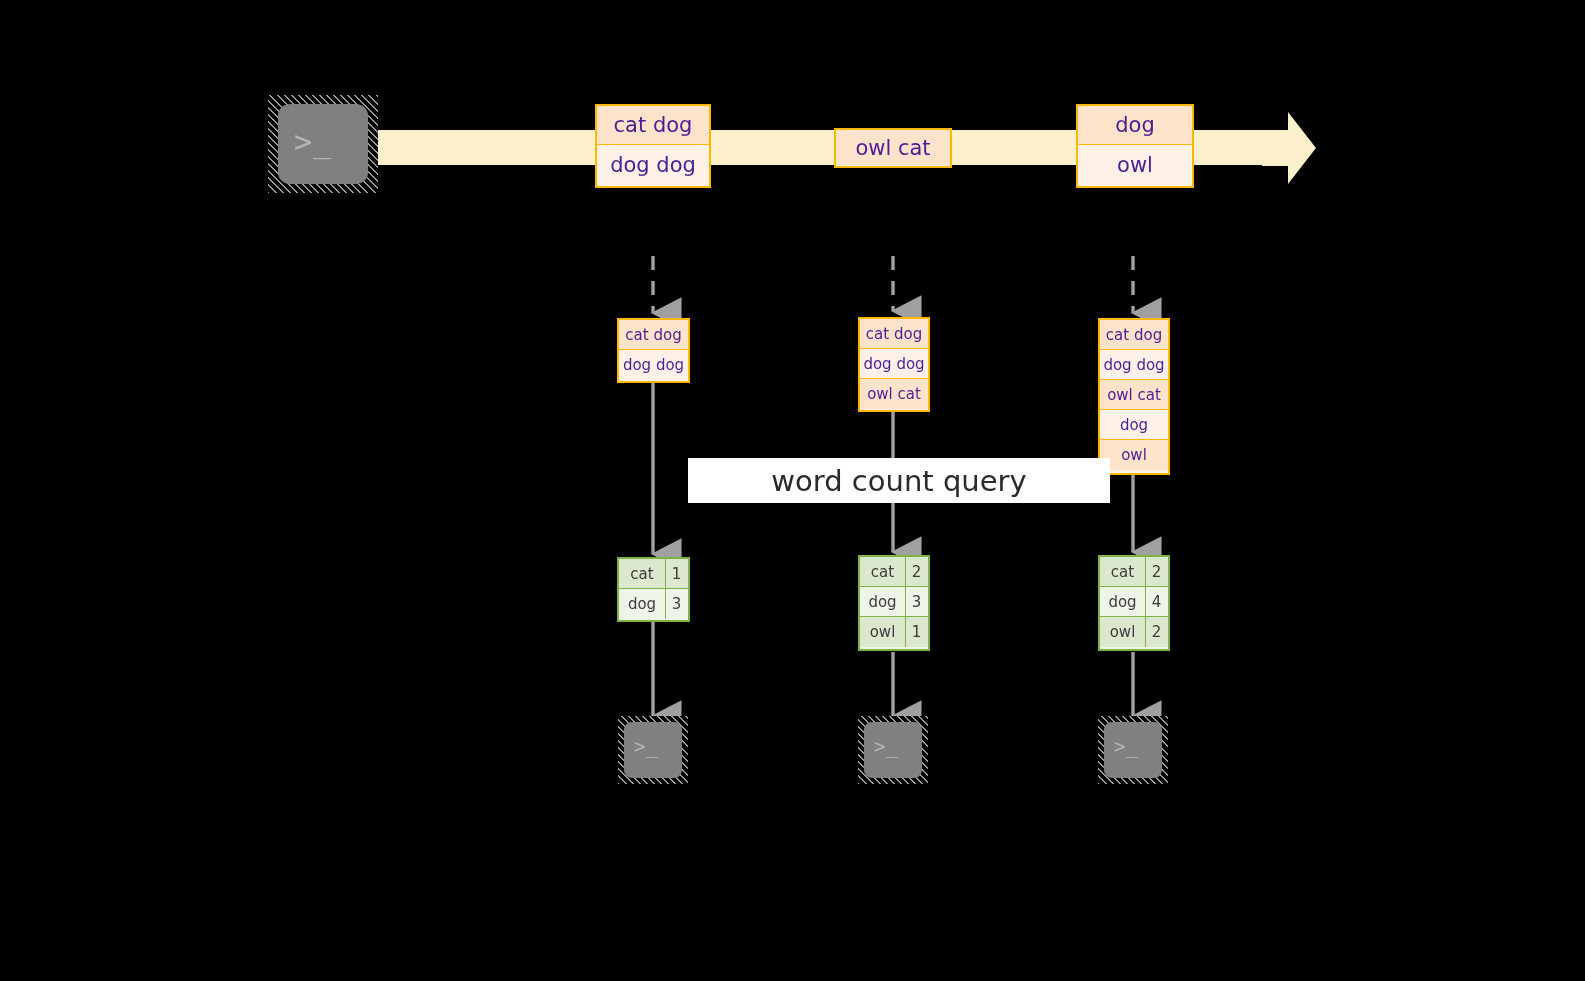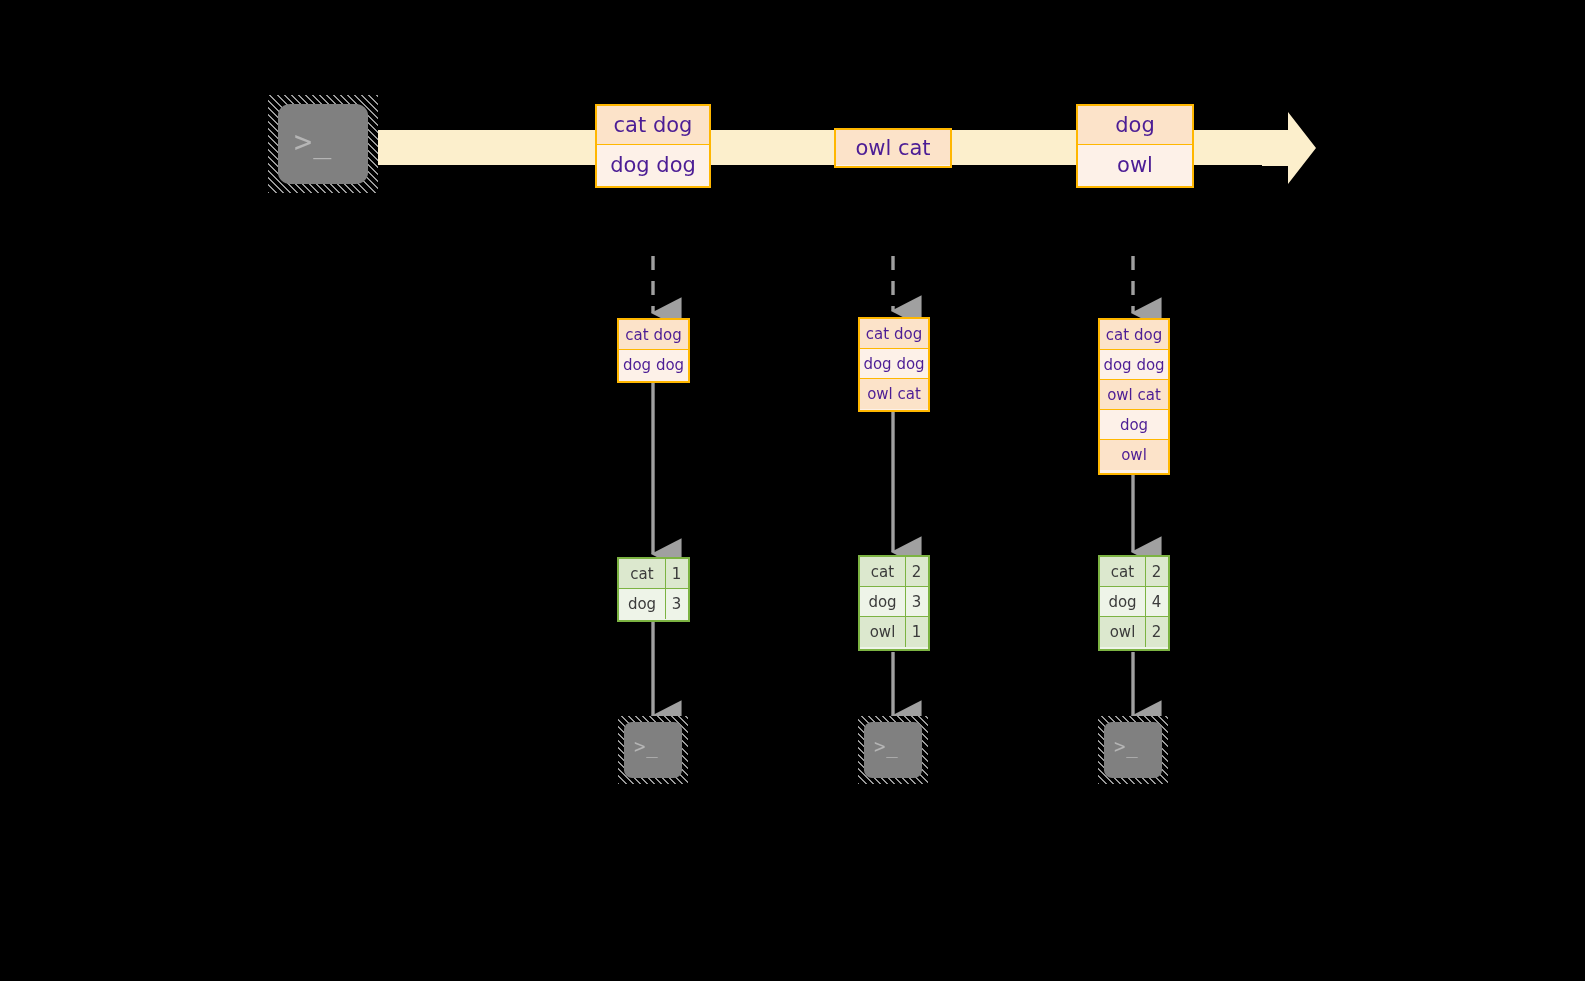--- a/index.html
+++ b/index.html
@@ -166,20 +166,21 @@
   </div>
 
   <div class="tbl" style="left:1098px; top:318px; width:72px; height:157px;">
     <div class="row alt" style="height:30px; font-size:15px;">cat dog</div>
     <div class="row" style="height:30px; font-size:15px;">dog dog</div>
     <div class="row alt" style="height:30px; font-size:15px;">owl cat</div>
     <div class="row" style="height:30px; font-size:15px;">dog</div>
     <div class="row alt" style="height:30px; font-size:15px;">owl</div>
   </div>
 
+  <div class="qlabel" style="left:688px; top:458px; width:422px; height:45px; font-size:29px;">word count query</div>
 
   <div class="gtbl" style="left:617px; top:557px; width:73px; height:65px;">
     <div class="grow alt" style="height:30px;">
       <div class="gc word" style="width:47px; font-size:15px;">cat</div>
       <div class="gc num" style="width:21px; font-size:15px;">1</div>
     </div>
     <div class="grow" style="height:30px;">
       <div class="gc word" style="width:47px; font-size:15px;">dog</div>
       <div class="gc num" style="width:21px; font-size:15px;">3</div>
     </div>

